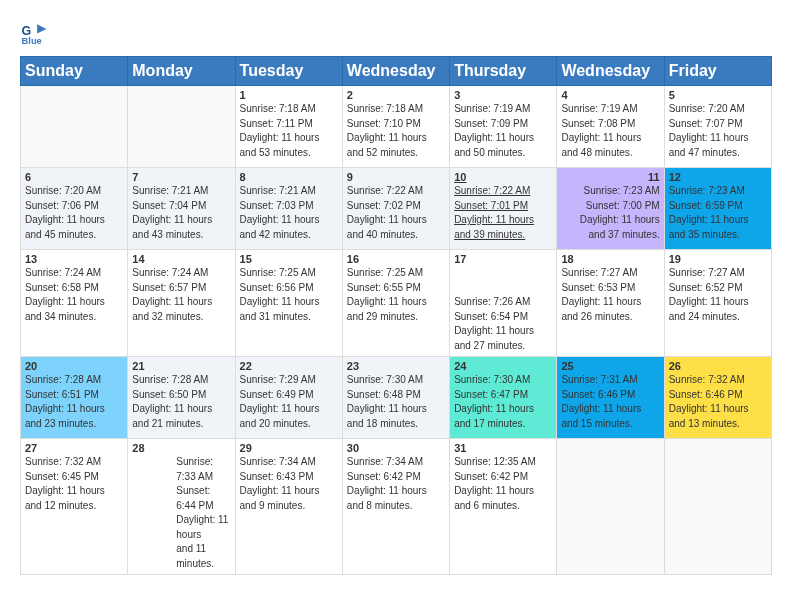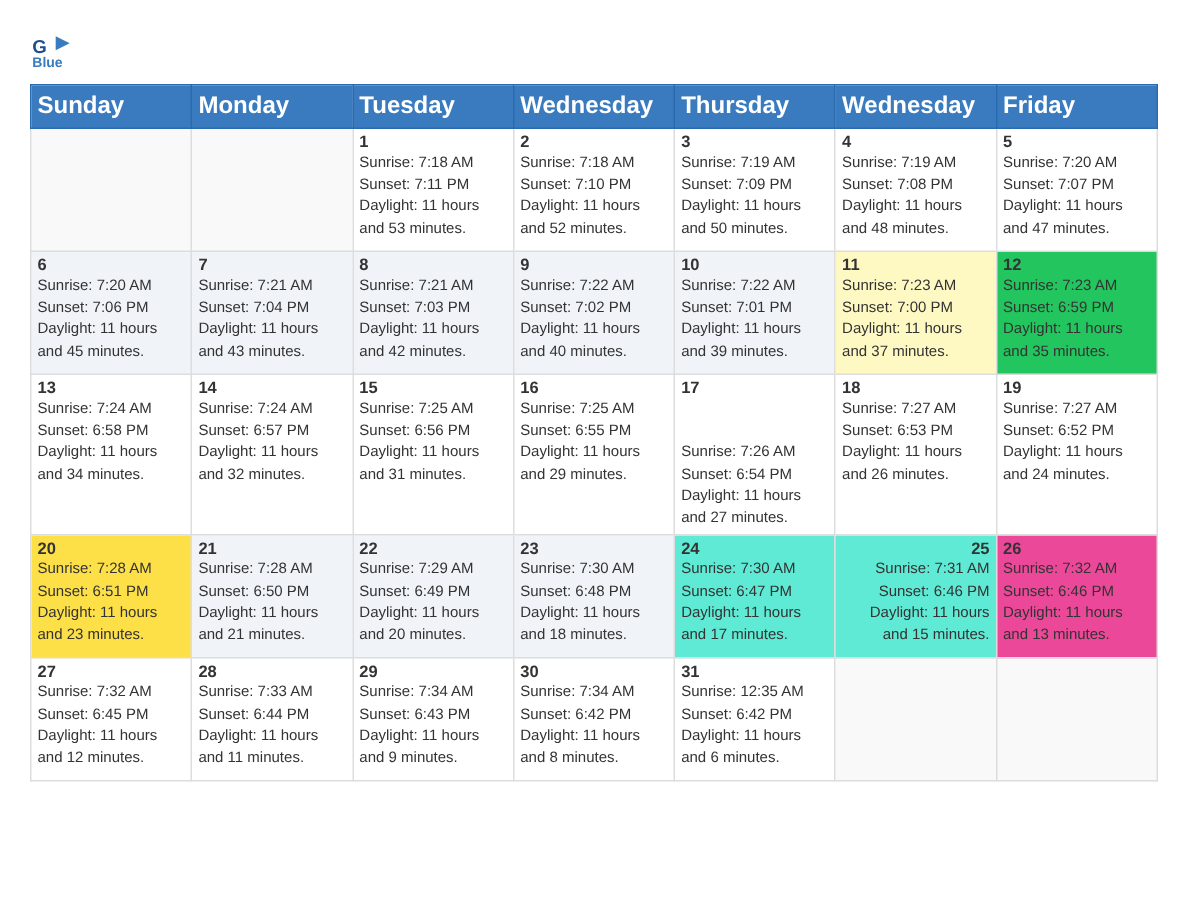--- a/index.html
+++ b/index.html
@@ -190,35 +190,35 @@
 Daylight: 11 hours
 and 42 minutes.</div>
           </td>
           <td style="background: rgb(240, 244, 248);">
             <span class="day-num">9</span>
             <div class="day-info" style="white-space: pre-line;">Sunrise: 7:22 AM
 Sunset: 7:02 PM
 Daylight: 11 hours
 and 40 minutes.</div>
           </td>
-          <td style="background: rgb(240, 244, 248);">
+          <td style="background: rgb(240, 244, 248); text-decoration: underline;">
             <span class="day-num">10</span>
             <div class="day-info" style="white-space: pre-line;">Sunrise: 7:22 AM
 Sunset: 7:01 PM
 Daylight: 11 hours
 and 39 minutes.</div>
           </td>
-          <td style="background: #fef9c3;">
+          <td style="background: #c4b5fd; text-align: right;">
             <span class="day-num">11</span>
             <div class="day-info" style="white-space: pre-line;">Sunrise: 7:23 AM
 Sunset: 7:00 PM
 Daylight: 11 hours
 and 37 minutes.</div>
           </td>
-          <td style="background: #22c55e;">
+          <td style="background: #0ea5e9;">
             <span class="day-num">12</span>
             <div class="day-info" style="white-space: pre-line;">Sunrise: 7:23 AM
 Sunset: 6:59 PM
 Daylight: 11 hours
 and 35 minutes.</div>
           </td>
         </tr>
         <tr>
           <td>
             <span class="day-num">13</span>
@@ -264,21 +264,21 @@
           </td>
           <td>
             <span class="day-num">19</span>
             <div class="day-info" style="white-space: pre-line;">Sunrise: 7:27 AM
 Sunset: 6:52 PM
 Daylight: 11 hours
 and 24 minutes.</div>
           </td>
         </tr>
         <tr>
-          <td style="background: #fde047;">
+          <td style="background: #7dd3fc;">
             <span class="day-num">20</span>
             <div class="day-info" style="white-space: pre-line;">Sunrise: 7:28 AM
 Sunset: 6:51 PM
 Daylight: 11 hours
 and 23 minutes.</div>
           </td>
           <td style="background: rgb(240, 244, 248);">
             <span class="day-num">21</span>
             <div class="day-info" style="white-space: pre-line;">Sunrise: 7:28 AM
 Sunset: 6:50 PM
@@ -299,46 +299,46 @@
 Daylight: 11 hours
 and 18 minutes.</div>
           </td>
           <td style="background: #5eead4;">
             <span class="day-num">24</span>
             <div class="day-info" style="white-space: pre-line;">Sunrise: 7:30 AM
 Sunset: 6:47 PM
 Daylight: 11 hours
 and 17 minutes.</div>
           </td>
-          <td style="background: #5eead4; text-align: right;">
+          <td style="background: #0ea5e9;">
             <span class="day-num">25</span>
             <div class="day-info" style="white-space: pre-line;">Sunrise: 7:31 AM
 Sunset: 6:46 PM
 Daylight: 11 hours
 and 15 minutes.</div>
           </td>
-          <td style="background: #ec4899;">
+          <td style="background: #fde047;">
             <span class="day-num">26</span>
             <div class="day-info" style="white-space: pre-line;">Sunrise: 7:32 AM
 Sunset: 6:46 PM
 Daylight: 11 hours
 and 13 minutes.</div>
           </td>
         </tr>
         <tr>
           <td>
             <span class="day-num">27</span>
             <div class="day-info" style="white-space: pre-line;">Sunrise: 7:32 AM
 Sunset: 6:45 PM
 Daylight: 11 hours
 and 12 minutes.</div>
           </td>
           <td>
             <span class="day-num">28</span>
-            <div class="day-info" style="white-space: pre-line;">Sunrise: 7:33 AM
+            <div class="day-info" style="white-space: pre-line; margin-left: 44px;">Sunrise: 7:33 AM
 Sunset: 6:44 PM
 Daylight: 11 hours
 and 11 minutes.</div>
           </td>
           <td>
             <span class="day-num">29</span>
             <div class="day-info" style="white-space: pre-line;">Sunrise: 7:34 AM
 Sunset: 6:43 PM
 Daylight: 11 hours
 and 9 minutes.</div>

